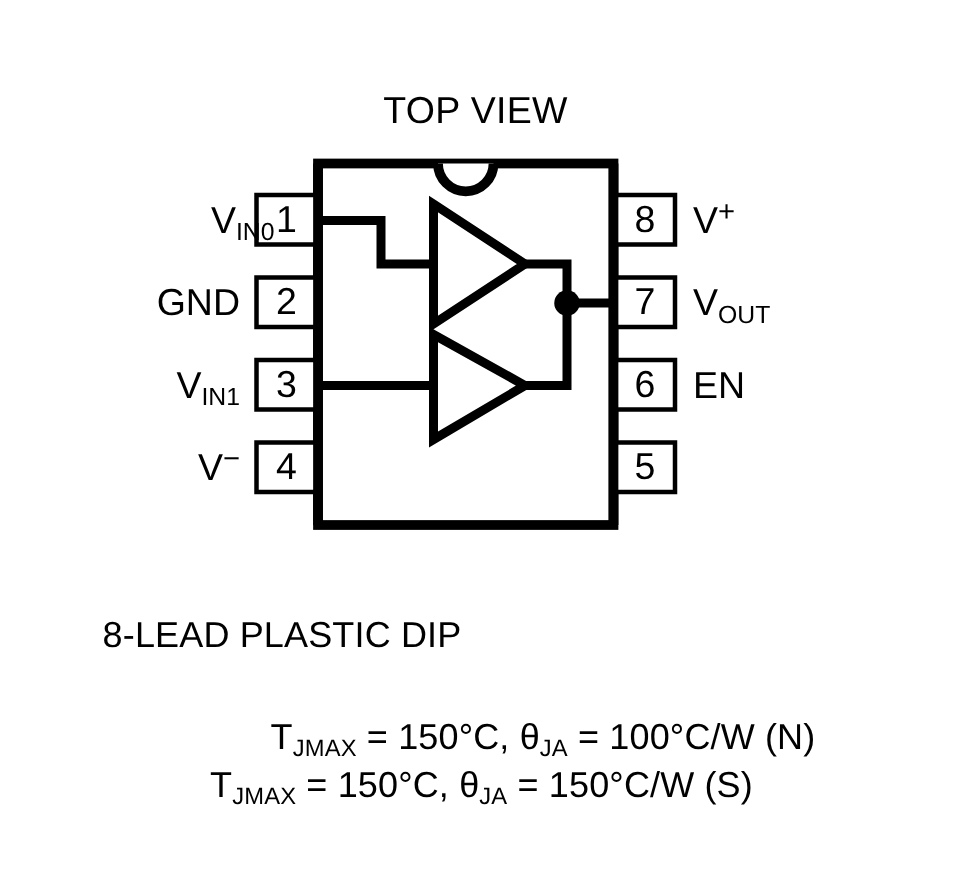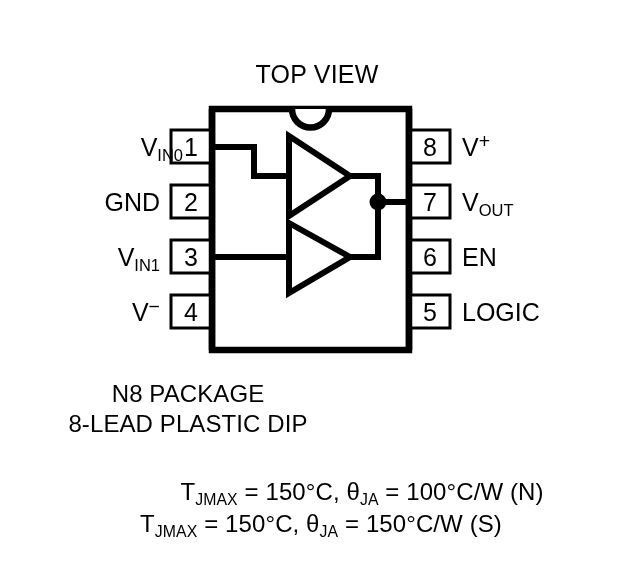--- a/index.html
+++ b/index.html
@@ -157,22 +157,20 @@
   <div class="txt pin-number" style="left:430px; top:296px;">5</div>
 
   <div class="txt right pin-label" style="left:160px; top:119px;margin-left:23px;">V<sub>IN0</sub></div>
   <div class="txt right pin-label" style="left:160px; top:174px;text-align:center;">GND</div>
   <div class="txt right pin-label" style="left:160px; top:229px;">V<sub>IN1</sub></div>
   <div class="txt right pin-label" style="left:160px; top:284px;">V<sup>−</sup></div>
 
   <div class="txt pin-label" style="left:462px; top:119px;">V<sup>+</sup></div>
   <div class="txt pin-label" style="left:462px; top:174px;">V<sub>OUT</sub></div>
   <div class="txt pin-label" style="left:462px; top:229px;">EN</div>
-  <div class="txt pin-label" style="left:462px; top:284px;">LOGIC</div>
 
-  <div class="txt center pkg-line" style="left:188px; top:366px;">N8 PACKAGE</div>
   <div class="txt center pkg-line" style="left:188px; top:396px;">8-LEAD PLASTIC DIP</div>
 
 
   <div class="txt center thermal-line" style="left:321px; top:464px;margin-left:41px;">T<sub>JMAX</sub> = 150°C, θ<sub>JA</sub> = 100°C/W (N)</div>
   <div class="txt center thermal-line" style="left:321px; top:496px;">T<sub>JMAX</sub> = 150°C, θ<sub>JA</sub> = 150°C/W (S)</div>
 
 </div>
 
 </body></html>

